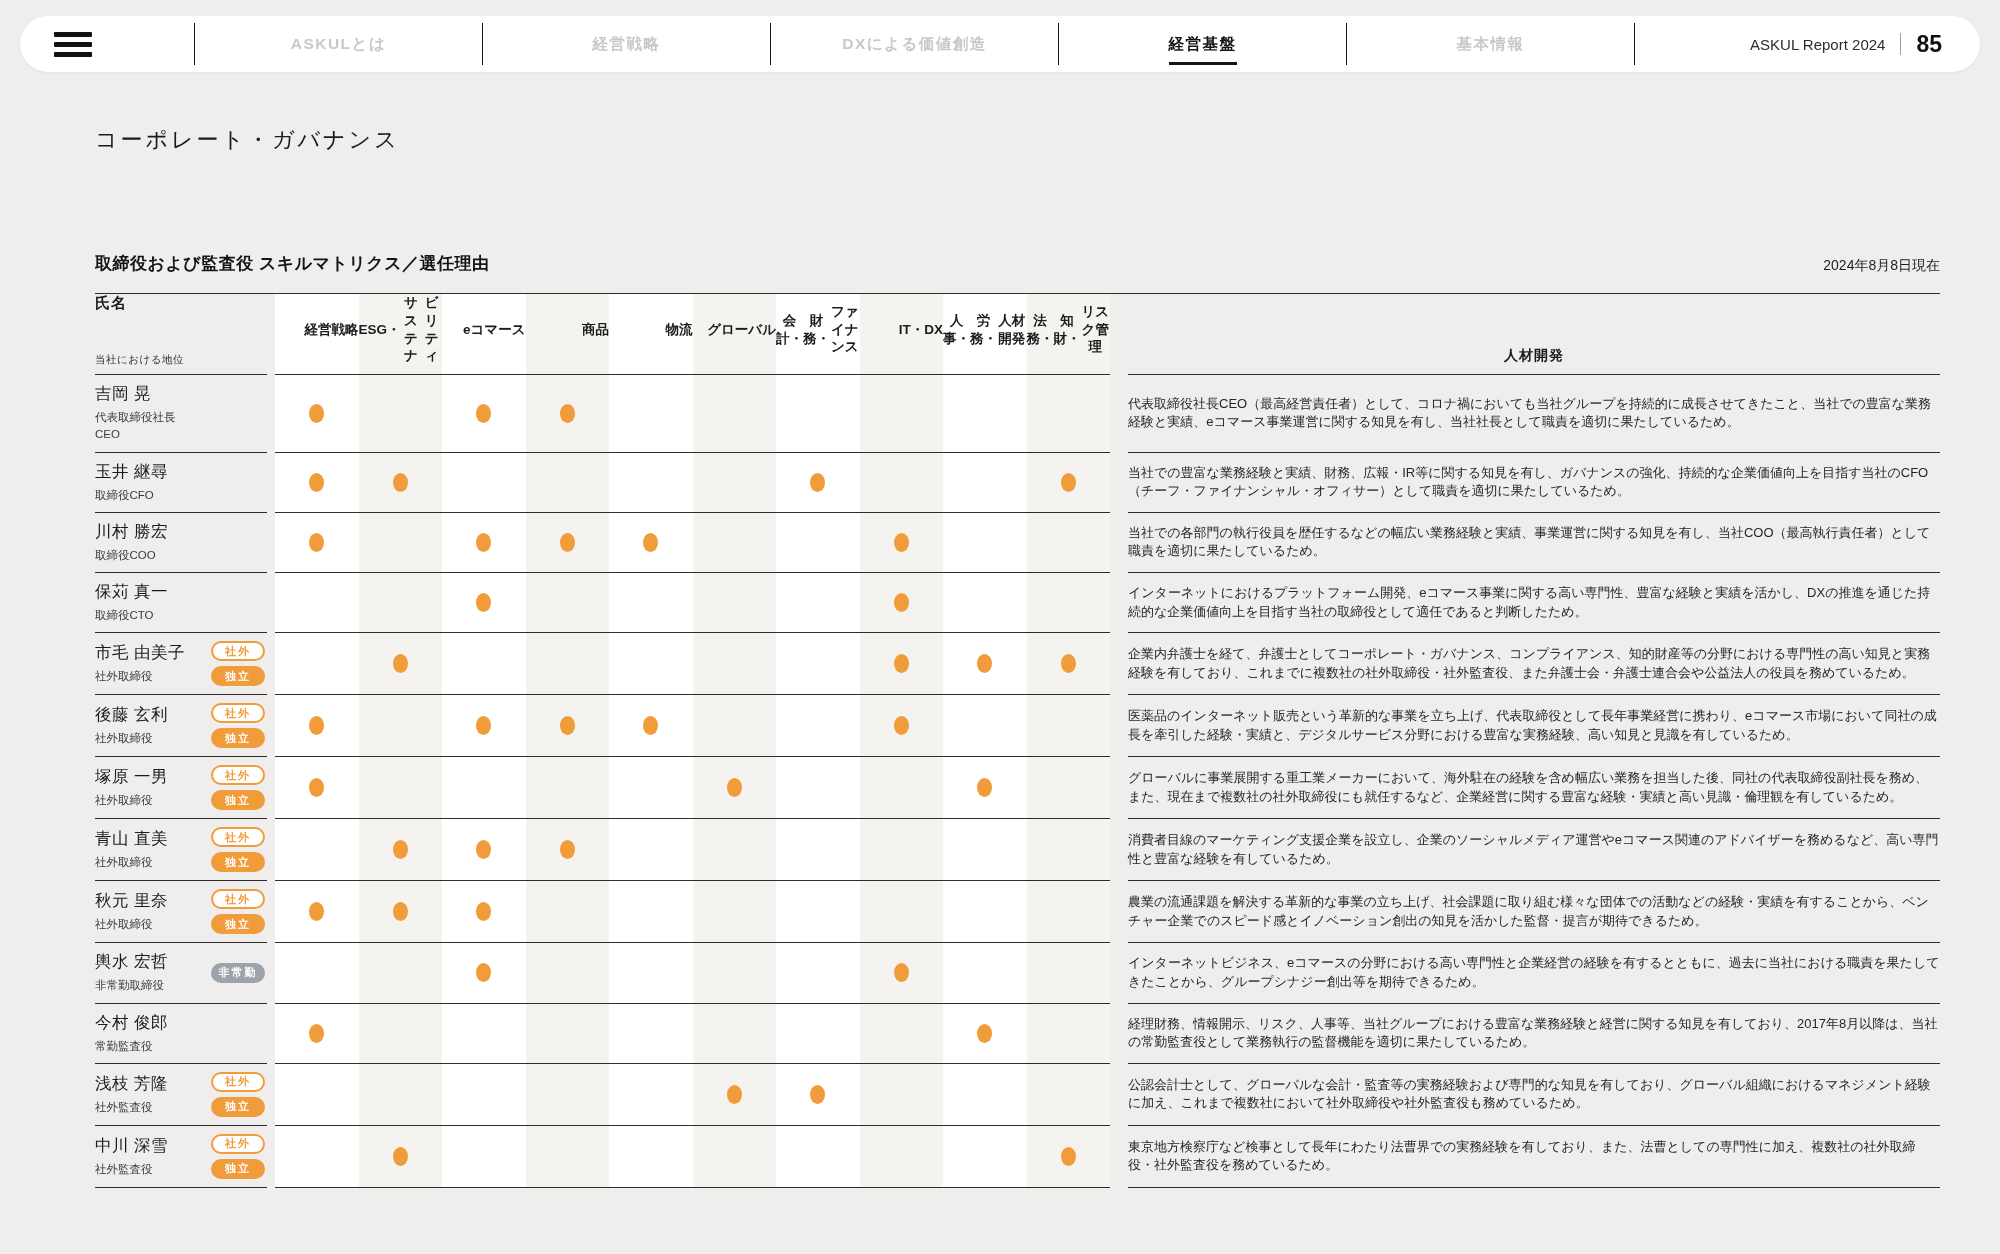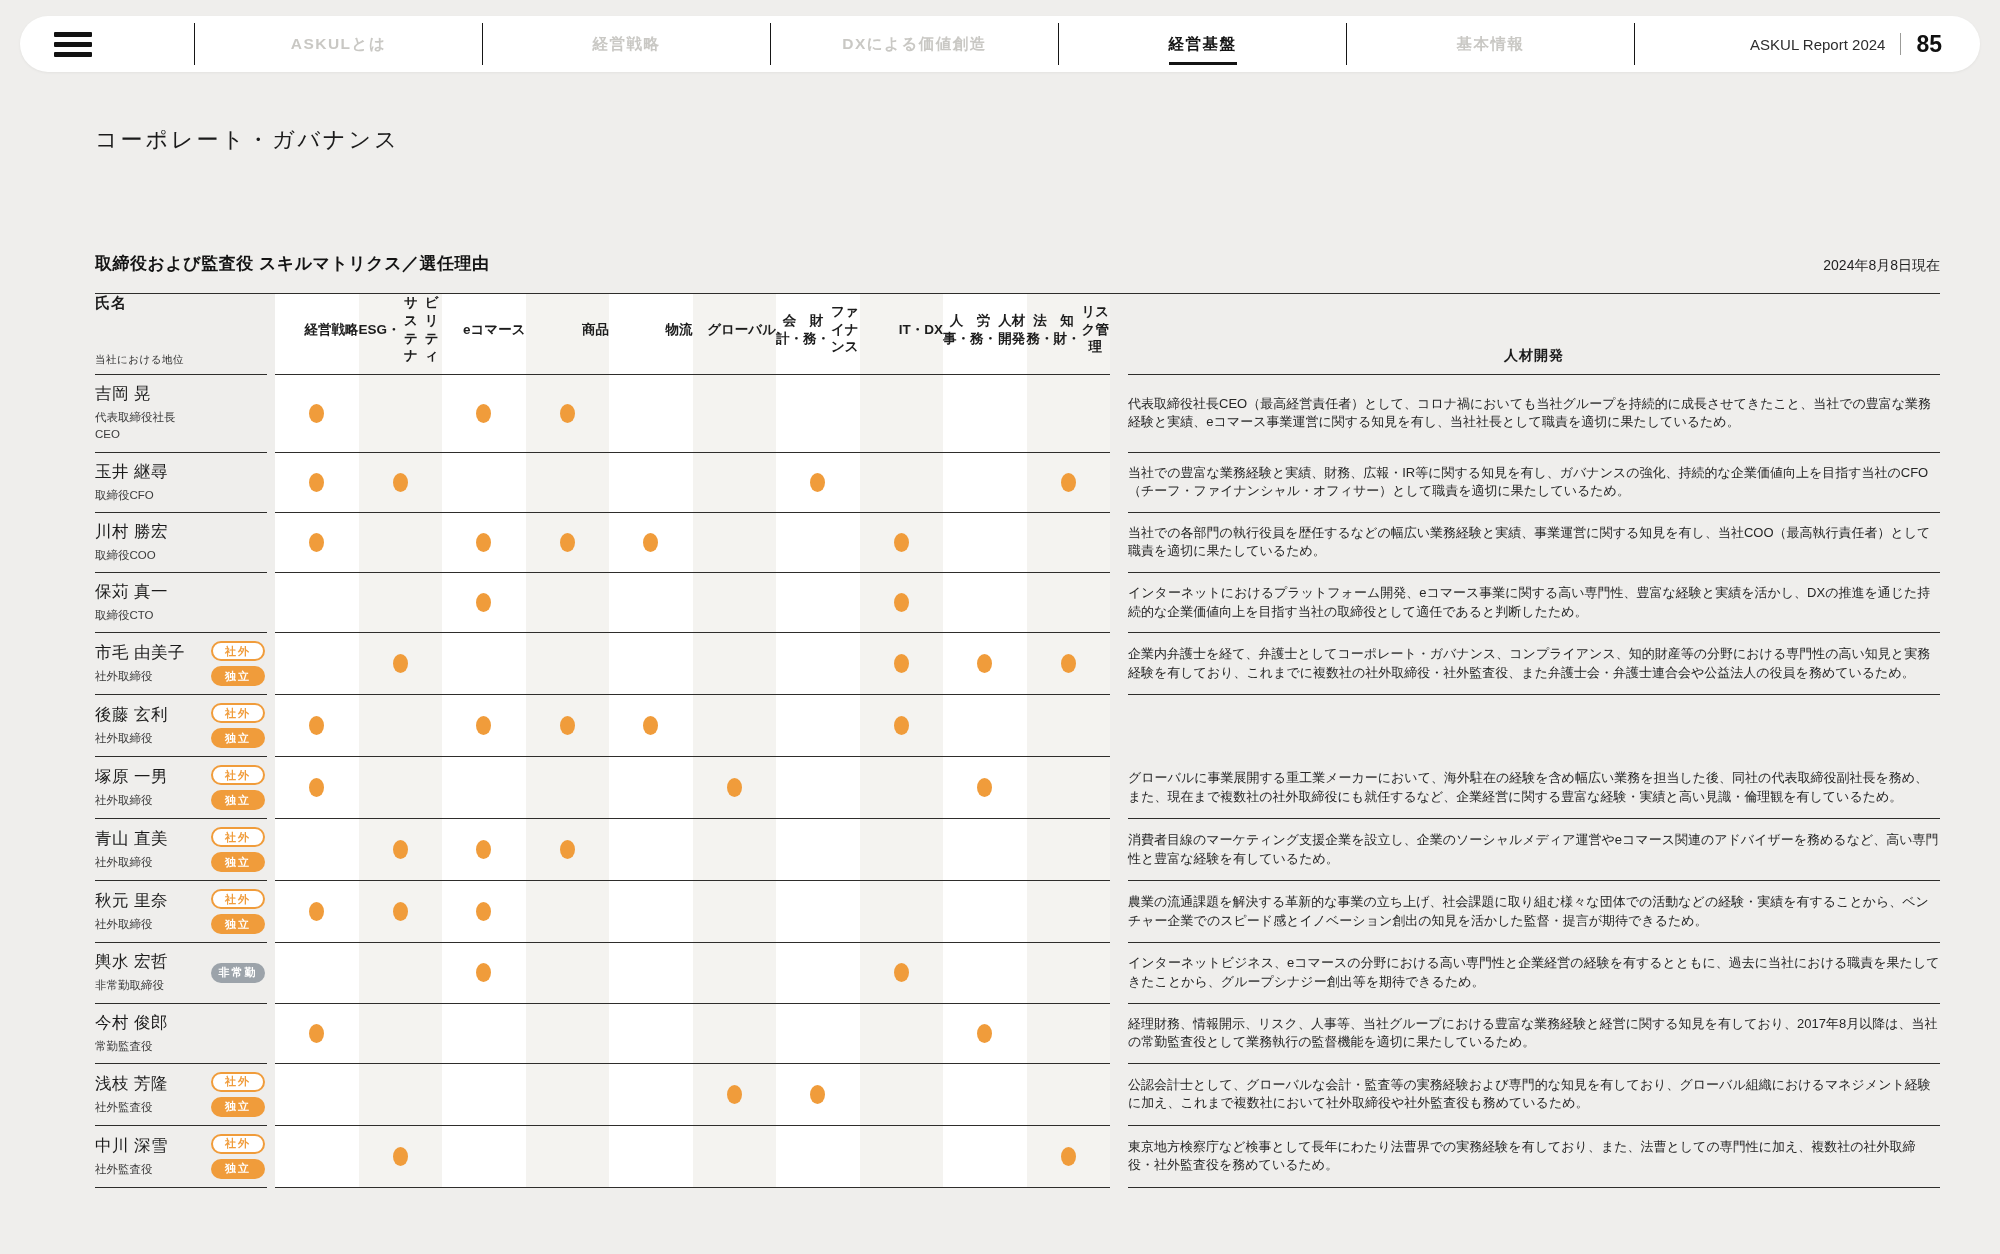--- a/index.html
+++ b/index.html
@@ -359,20 +359,21 @@
             </div>
             <div class="scell alt"></div>
             <div class="scell"></div>
             <div class="scell alt">
               <div class="dot"></div>
             </div>
             <div class="scell"></div>
             <div class="scell alt"></div>
           </div>
           <div class="sp18"></div>
+          <div class="rcell">医薬品のインターネット販売という革新的な事業を立ち上げ、代表取締役として長年事業経営に携わり、eコマース市場において同社の成長を牽引した経験・実績と、デジタルサービス分野における豊富な実務経験、高い知見と見識を有しているため。</div>
         </div>
         <div class="mrow">
           <div class="ncell">
             <div>
               <div class="nm">塚原 一男</div>
               <div class="pos">社外取締役</div>
             </div>
             <div class="badges">
               <div class="badge outline">社外</div>
               <div class="badge solid">独立</div>

